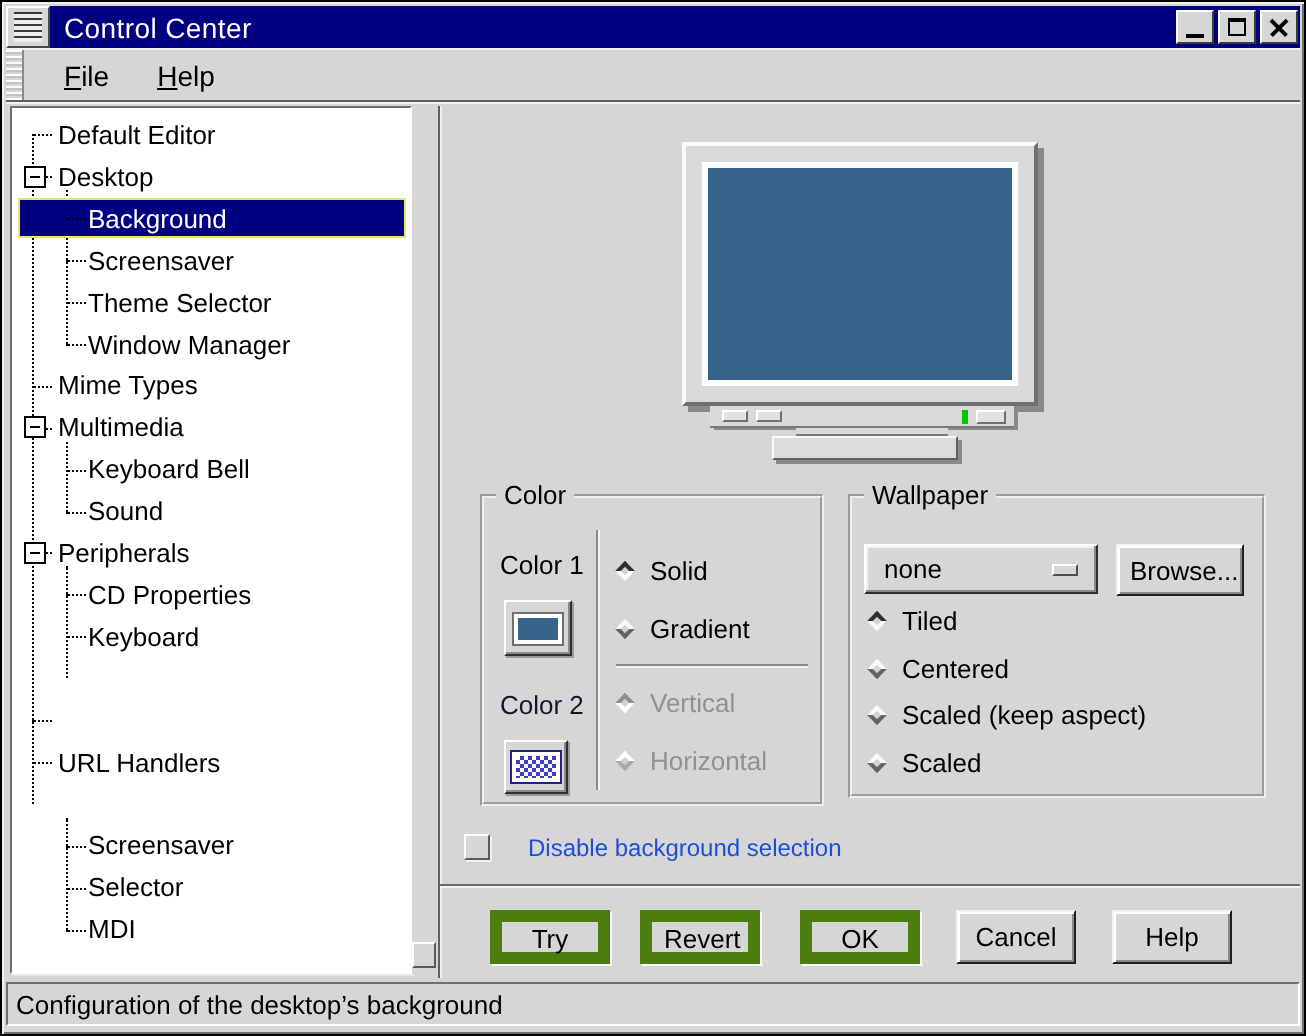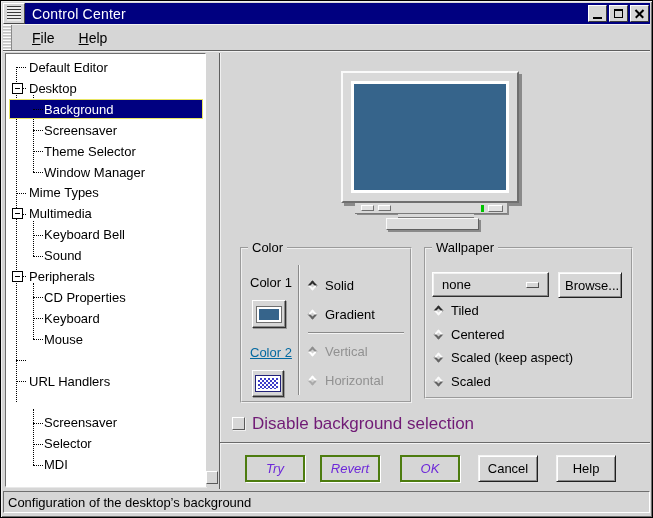--- a/index.html
+++ b/index.html
@@ -124,21 +124,21 @@
   
   .frame { position:absolute; border:2px groove #efefef; }
   .frame-legend {
     position:absolute; top:-9px; left:6px; background:#d6d6d6; padding:0 4px;
     font-size:13px; color:#000;
   }
   .color-frame     { left:20px;  top:194px; width:172px; height:156px; }
   .wallpaper-frame { left:204px; top:194px; width:209px; height:152px; }
 
   .inner-label { position:absolute; font-size:13px; color:#000; white-space:nowrap; }
-  .disabled-text { color:#0369a1;text-decoration:underline; }
+  .disabled-text { color:#0f172a; }
 
   .swatch-btn {
     position:absolute; padding:0; background:#d6d6d6;
     border:1px solid; border-color:#fff #2f2f2f #2f2f2f #fff;
     box-shadow:inset -1px -1px 0 #8a8a8a, 1px 1px 0 #9a9a9a;
     display:flex; align-items:center; justify-content:center; cursor:default;
   }
   .swatch { display:block; width:24px; height:15px; border:2px solid #fff; box-shadow:0 0 0 1px #6f6f6f; }
   .swatch1 { background:var(--screen_blue); }
   .swatch2 {
@@ -181,29 +181,29 @@
   }
   .om-indicator { position:absolute; right:9px; top:9px; width:13px; height:6px; background:#d6d6d6;
     border:1px solid; border-color:#fff #4f4f4f #4f4f4f #fff; }
 
   .btn {
     background:#d6d6d6; font-size:13px; color:#000; cursor:default;
     border:1px solid; border-color:#f4f4f4 #1f1f1f #1f1f1f #f4f4f4;
     box-shadow:inset 1px 1px 0 #fff, inset -1px -1px 0 #8a8a8a;
   }
   .btn.disabled {
-    color:#6d28d9; border:2px solid #4d7c0f; box-shadow:1px 1px 0 #fff;font-style:italic; 
+    color:#000000; border:6px solid #4d7c0f; box-shadow:1px 1px 0 #fff; 
   }
   .browse-btn { position:absolute; left:132px; top:23px; width:64px; height:26px; }
 
   
   .check-row { position:absolute; left:12px; top:363px; height:15px; display:flex; align-items:center; gap:7px; }
   .checkbox { width:13px; height:13px; background:#d6d6d6;
     border:1px solid; border-color:#fff #5a5a5a #5a5a5a #fff; box-shadow:1px 1px 0 #efefef; }
-  .check-label { font-size:17px; color:#701a75; white-space:nowrap; }
+  .check-label { font-size:12px; color:#1d4ed8; white-space:nowrap;margin-left:12px; }
 
   
   .action-sep { position:absolute; left:0; right:0; top:389px; height:2px;
     border-top:1px solid #6a6a6a; border-bottom:1px solid #f4f4f4; }
   .btn-row { position:absolute; left:0; top:402px; right:0; height:27px; }
   .btn-row .btn { position:absolute; top:0; width:60px; height:27px; }
   .btn-row .btn:nth-child(1) { left:25px; }
   .btn-row .btn:nth-child(2) { left:100px; }
   .btn-row .btn:nth-child(3) { left:180px; }
   .btn-row .btn:nth-child(4) { left:258px; }
@@ -301,24 +301,20 @@
         <span class="expander"></span>
         <span class="tree-label" style="left: 23px;">Peripherals</span>
       </div>
       <div class="tree-row" style="top: 232.9px;">
         <span class="stub" style="top: 10.45px; left: 27px; width: 10px;"></span>
         <span class="tree-label" style="left: 38px;">CD Properties</span>
       </div>
       <div class="tree-row" style="top: 253.8px;">
         <span class="stub" style="top: 10.45px; left: 27px; width: 10px;"></span>
         <span class="tree-label" style="left: 38px;">Keyboard</span>
-      </div>
-      <div class="tree-row" style="top: 274.7px;">
-        <span class="stub" style="top: 10.45px; left: 27px; width: 10px;"></span>
-        <span class="tree-label" style="left: 38px;">Mouse</span>
       </div>
       <div class="tree-row" style="top: 295.6px;">
         <span class="stub" style="top: 10.45px; left: 10px; width: 10px;"></span>
       </div>
       <div class="tree-row" style="top: 316.5px;">
         <span class="stub" style="top: 10.45px; left: 10px; width: 10px;"></span>
         <span class="tree-label" style="left: 23px;">URL Handlers</span>
       </div>
       <div class="tree-row" style="top: 358.3px;">
         <span class="stub" style="top: 10.45px; left: 27px; width: 10px;"></span>

